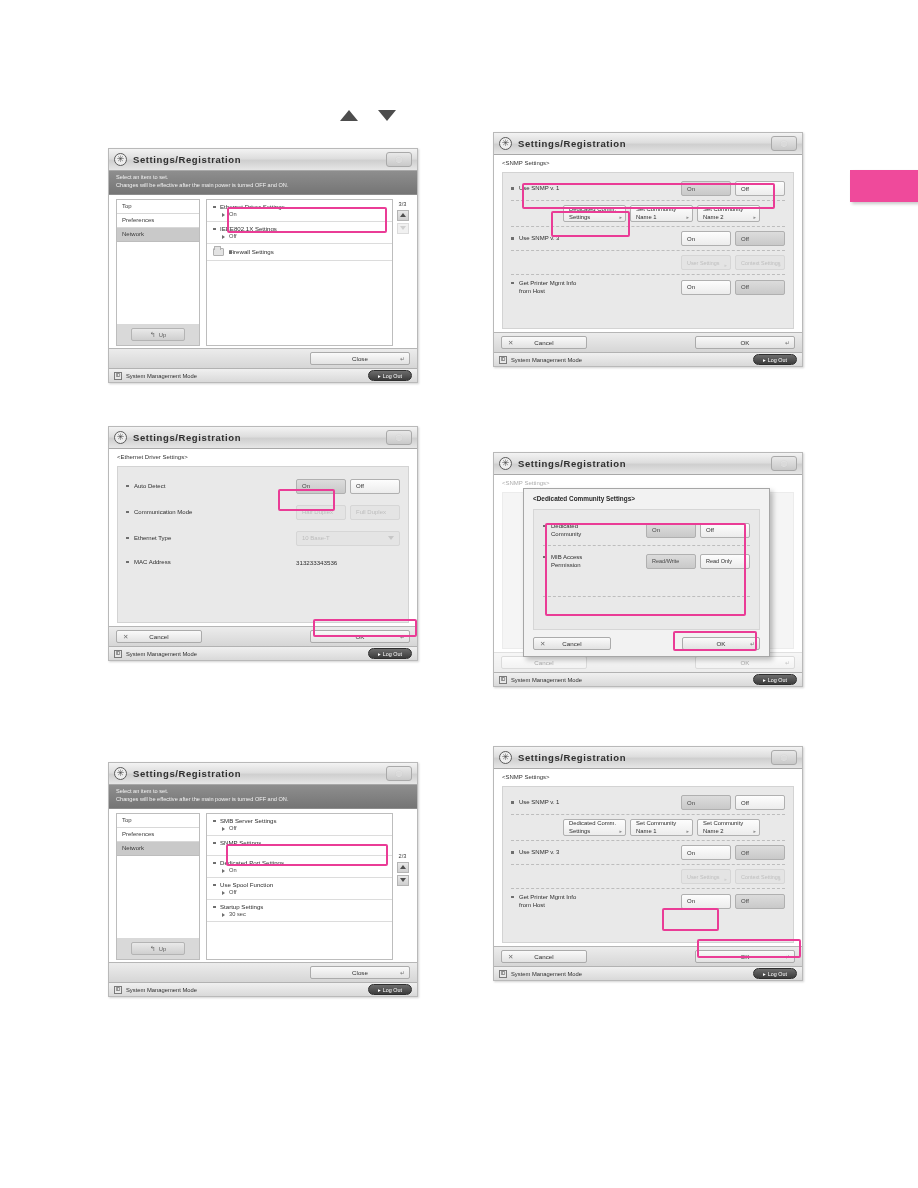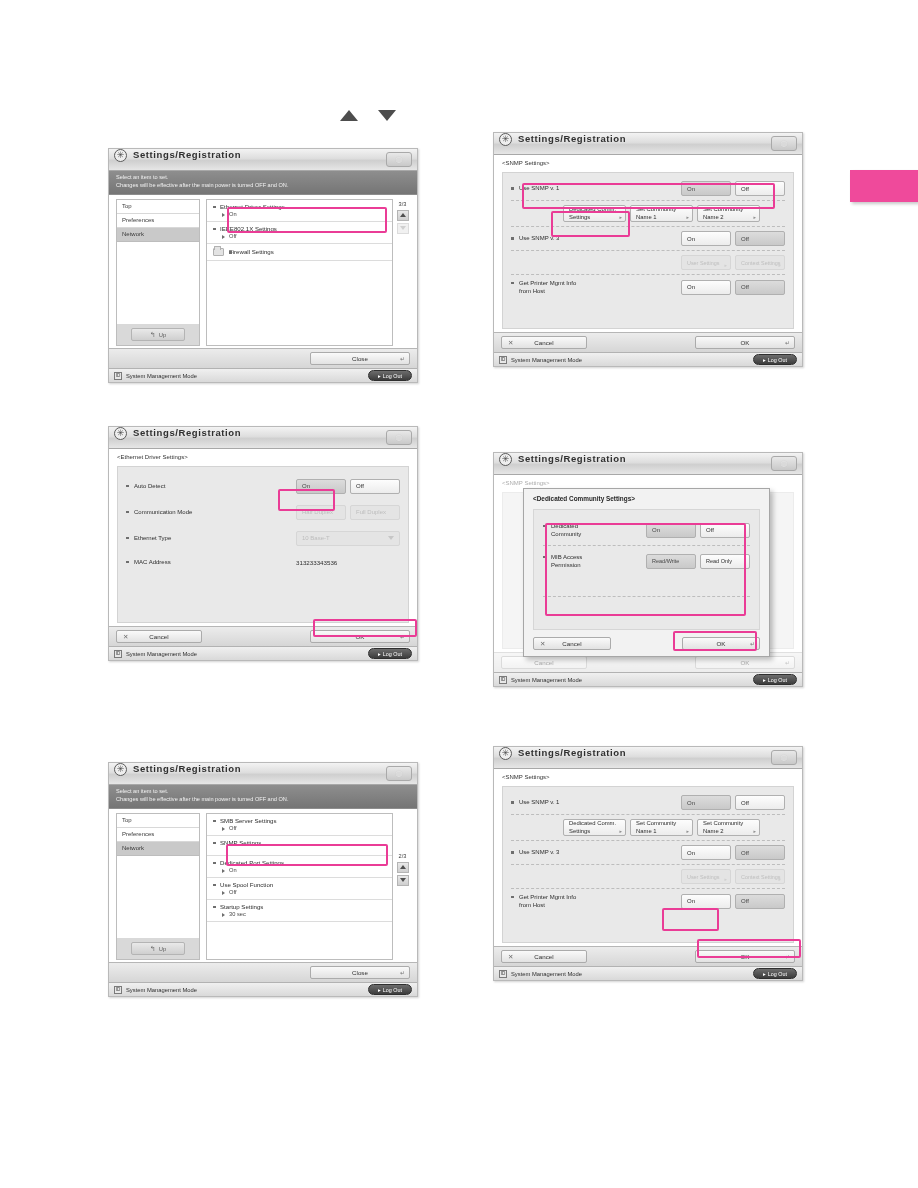--- a/index.html
+++ b/index.html
@@ -36,21 +36,21 @@
     display: flex;
     flex-direction: column;
   }
   .panel.tall { height: 235px; }
 
   
   .titlebar {
     height: 22px;
     background: linear-gradient(to bottom,#f3f3f3 0%, #dedede 45%, #cfcfcf 55%, #e6e6e6 100%);
     border-bottom: 1px solid #a8a8a8;
-    display: flex; 
+    display: flex; align-items: center;
     padding: 0 5px;
     position: relative;
   }
   .logo-mark {
     width: 13px; height: 13px; border-radius: 50%;
     border: 1.2px solid #5a5a5a;
     margin-right: 6px;
     position: relative; flex: none;
     background: #eeeeee;
   }

